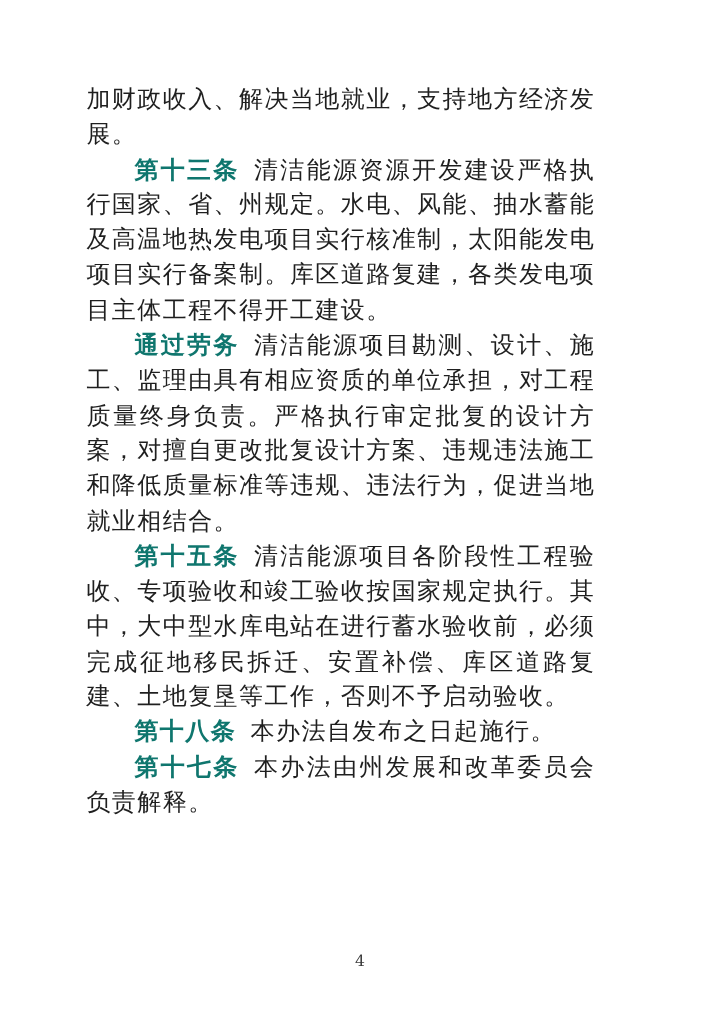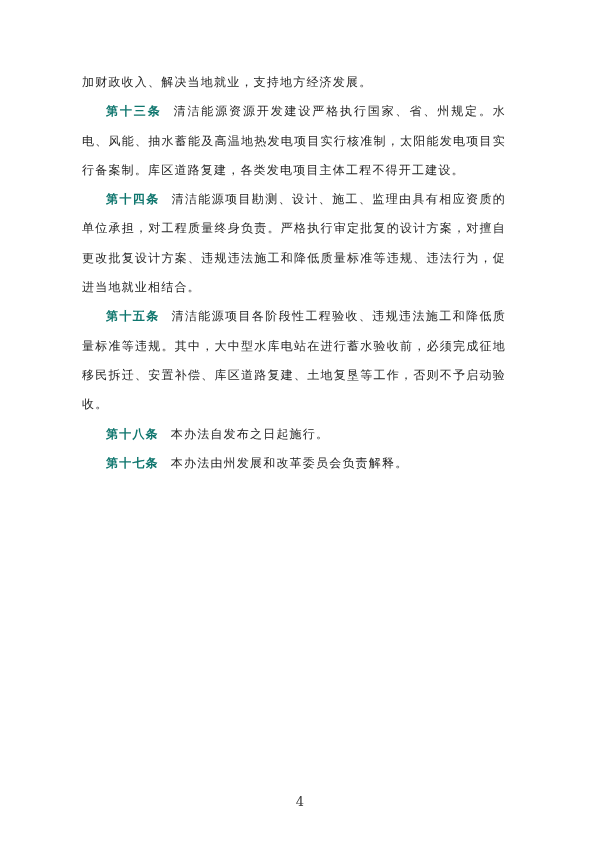--- a/index.html
+++ b/index.html
@@ -11,24 +11,24 @@
     position: relative;
     width: 600px;
     height: 848px;
     background: #ffffff;
     font-family: "DejaVu Serif", "Liberation Serif", serif;
     color: #1f1f1f;
     overflow: hidden;
   }
   .content {
     position: absolute;
-    left: 82px;
+    left: 72px;
     top: 68px;
     width: 424px;
-    font-size: 12px;
+    font-size: 20px;
     line-height: 29.3px;
     letter-spacing: 1.2px;
     text-align: justify;
     text-justify: inter-character;
   }
   .para {
     margin: 0;
     text-indent: 2em;
   }
   .para.no-indent {
@@ -51,19 +51,19 @@
     font-family: "DejaVu Serif", "Liberation Serif", serif;
   }
 </style>
 </head>
 <body>
 
 <div class="page">
   <div class="content">
       <p class="para no-indent"><span>加财政收入、解决当地就业，支持地方经济发展。</span></p>
       <p class="para"><b class="art">第十三条</b><span>清洁能源资源开发建设严格执行国家、省、州规定。水电、风能、抽水蓄能及高温地热发电项目实行核准制，太阳能发电项目实行备案制。库区道路复建，各类发电项目主体工程不得开工建设。</span></p>
-      <p class="para"><b class="art">第十四条</b><span>清洁能源项目勘测、设计、施工、监理由具有相应资质的单位承担，对工程质量终身负责。严格执行审定批复的设计方案，对擅自更改批复设计方案、违规违法施工和降低质量标准等违规、违法行为，促进当地就业相结合。</span></p>
-      <p class="para"><b class="art">第十五条</b><span>清洁能源项目各阶段性工程验收、违规违法施工和降低质量标准等违规。其中，大中型水库电站在进行蓄水验收前，必须完成征地移民拆迁、安置补偿、库区道路复建、土地复垦等工作，否则不予启动验收。</span></p>
+      <p class="para"><b class="art">通过劳务</b><span>清洁能源项目勘测、设计、施工、监理由具有相应资质的单位承担，对工程质量终身负责。严格执行审定批复的设计方案，对擅自更改批复设计方案、违规违法施工和降低质量标准等违规、违法行为，促进当地就业相结合。</span></p>
+      <p class="para"><b class="art">第十五条</b><span>清洁能源项目各阶段性工程验收、专项验收和竣工验收按国家规定执行。其中，大中型水库电站在进行蓄水验收前，必须完成征地移民拆迁、安置补偿、库区道路复建、土地复垦等工作，否则不予启动验收。</span></p>
       <p class="para"><b class="art">第十八条</b><span>本办法自发布之日起施行。</span></p>
       <p class="para"><b class="art">第十七条</b><span>本办法由州发展和改革委员会负责解释。</span></p>
     </div>
   <div class="folio">4</div>
 </div>
 
 </body></html>

